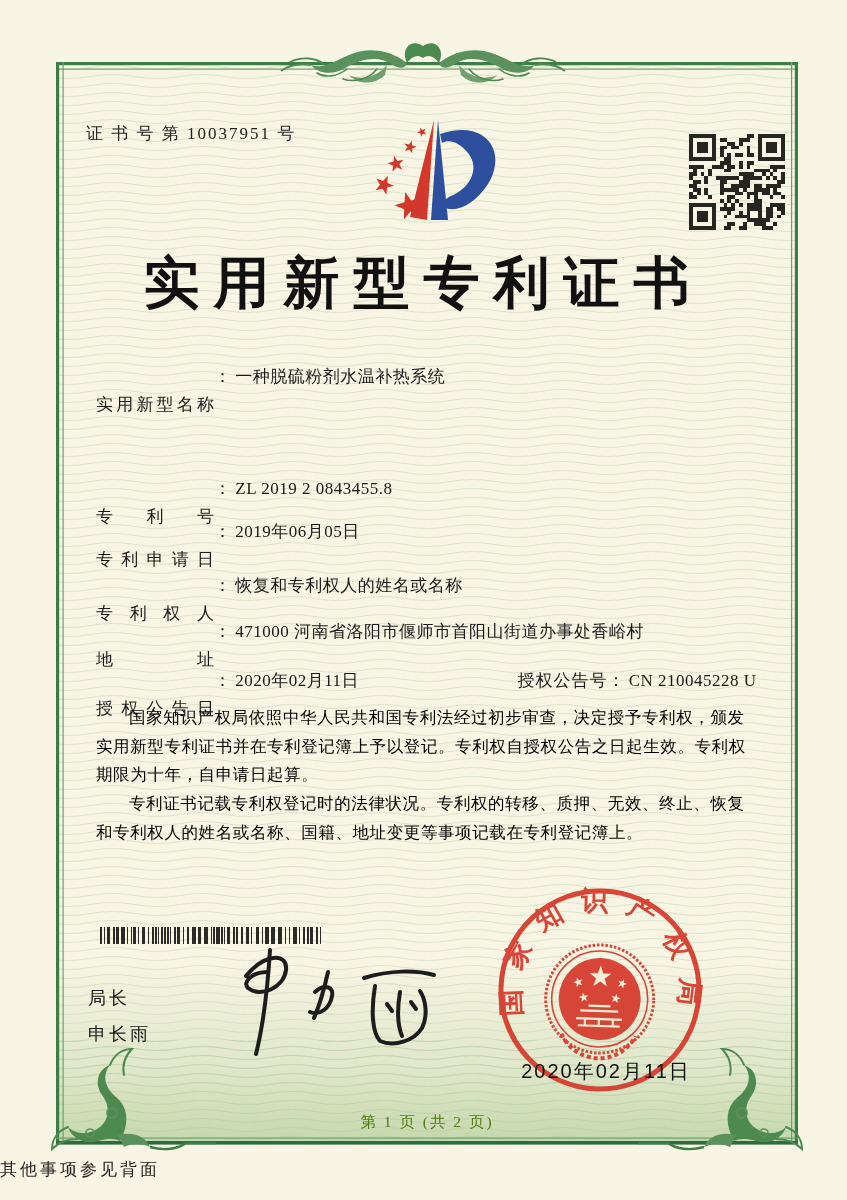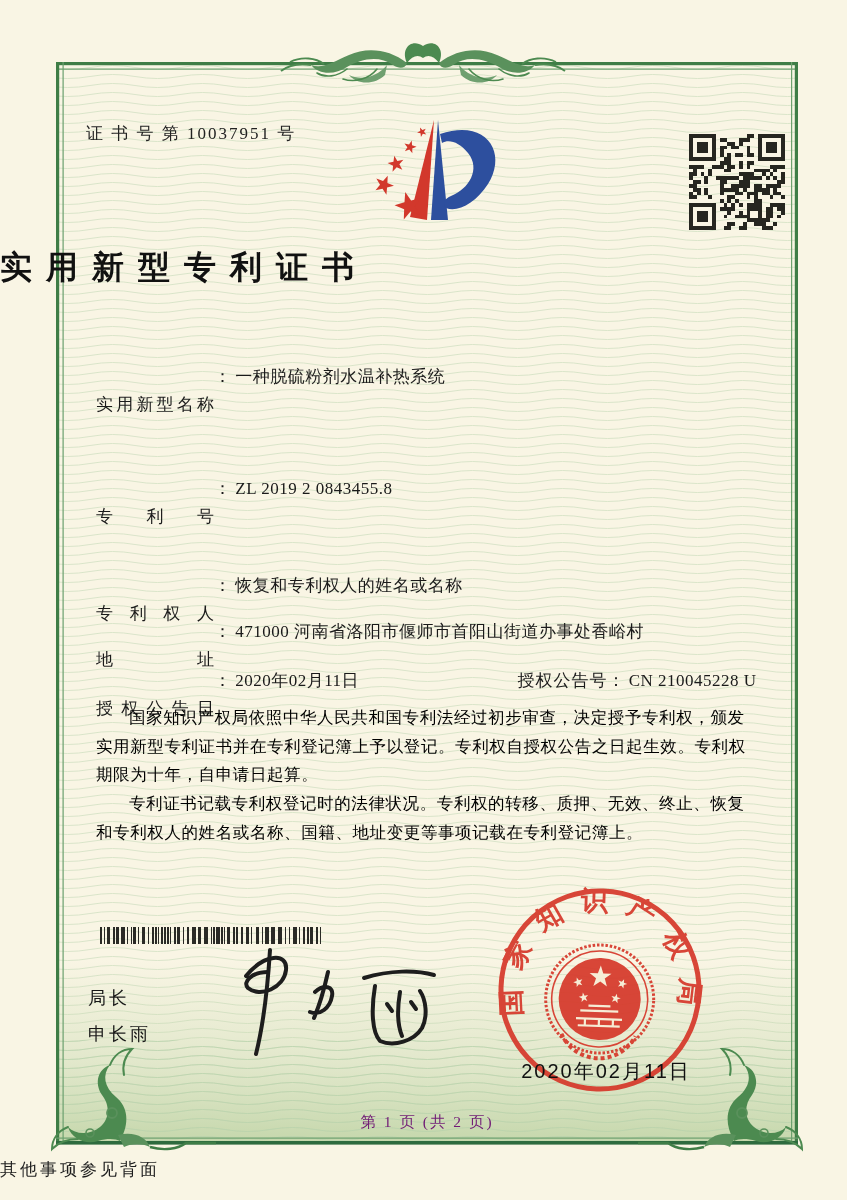--- a/index.html
+++ b/index.html
@@ -2,34 +2,34 @@
 <html><head>
 <meta charset="utf-8">
 <style>
   html,body{margin:0;padding:0;background:#e8e4d4;}
   .page{position:relative;width:847px;height:1200px;background:#f9f5e4;overflow:hidden;
         font-family:"Liberation Serif","DejaVu Serif",serif;color:#1c1c1c;}
   .abs{position:absolute;}
   
   #deco{position:absolute;left:0;top:0;width:847px;height:1200px;}
   .cert-number{left:86px;top:122px;font-size:17px;letter-spacing:2px;color:#222;}
-  .title{left:0;top:246px;width:847px;text-align:left;font-size:32px;font-weight:700;
+  .title{left:0;top:246px;width:847px;text-align:center;font-size:56px;font-weight:700;
          letter-spacing:14px;color:#111;}
   .field-row{position:absolute;left:96px;font-size:17px;line-height:30px;white-space:nowrap;color:#1a1a1a;}
   .f-label{display:inline-block;width:118px;text-align:justify;text-align-last:justify;-moz-text-align-last:justify;vertical-align:top;margin-top:28px;}
   .f-colon{display:inline-block;vertical-align:top;}
   .f-value{display:inline-block;vertical-align:top;letter-spacing:0.5px;}
   .f-value2-label{display:inline-block;margin-left:68px;vertical-align:top;letter-spacing:1px;}
   .paragraphs{left:96px;top:704px;width:658px;font-size:16.5px;line-height:1.74;
               letter-spacing:0.6px;color:#000000;}
   .paragraphs p{margin:0;text-indent:2em;}
   .signer{left:88px;top:980px;font-size:18px;line-height:36px;color:#161616;letter-spacing:3px;}
   .seal-date{left:506px;top:1058px;width:200px;text-align:center;font-size:20px;
              letter-spacing:2px;color:#101010;font-family:"Liberation Sans","DejaVu Sans",sans-serif;font-weight:500;}
-  .page-info{left:56px;top:1112px;width:742px;text-align:center;font-size:15.5px;letter-spacing:2px;color:#701a75;}
+  .page-info{left:56px;top:1112px;width:742px;text-align:center;font-size:15.5px;letter-spacing:2px;color:#4d7c0f;}
   .back-note{left:0;top:1158px;width:790px;font-size:17px;letter-spacing:3px;color:#1d1d1d;}
   svg{display:block;}
 </style>
 </head>
 <body>
 
 <div class="page">
 
   <svg id="deco" viewBox="0 0 847 1200">
     <defs>
@@ -325,20 +325,24 @@
   <div class="abs title">实用新型专利证书</div>
 
   <div class="field-row" style="top:362px">
     <span class="f-label">实用新型名称</span><span class="f-colon">：</span>
     <span class="f-value">一种脱硫粉剂水温补热系统</span>
   </div>
   <div class="field-row" style="top:474px">
     <span class="f-label">专利号</span><span class="f-colon">：</span>
     <span class="f-value">ZL 2019 2 0843455.8</span>
   </div>
+  <div class="field-row" style="top:517px">
+    <span class="f-label">专利申请日</span><span class="f-colon">：</span>
+    <span class="f-value">2019年06月05日</span>
+  </div>
   <div class="field-row" style="top:571px">
     <span class="f-label">专利权人</span><span class="f-colon">：</span>
     <span class="f-value">恢复和专利权人的姓名或名称</span>
   </div>
   <div class="field-row" style="top:617px">
     <span class="f-label">地址</span><span class="f-colon">：</span>
     <span class="f-value">471000 河南省洛阳市偃师市首阳山街道办事处香峪村</span>
   </div>
   <div class="field-row" style="top:666px">
     <span class="f-label">授权公告日</span><span class="f-colon">：</span>

